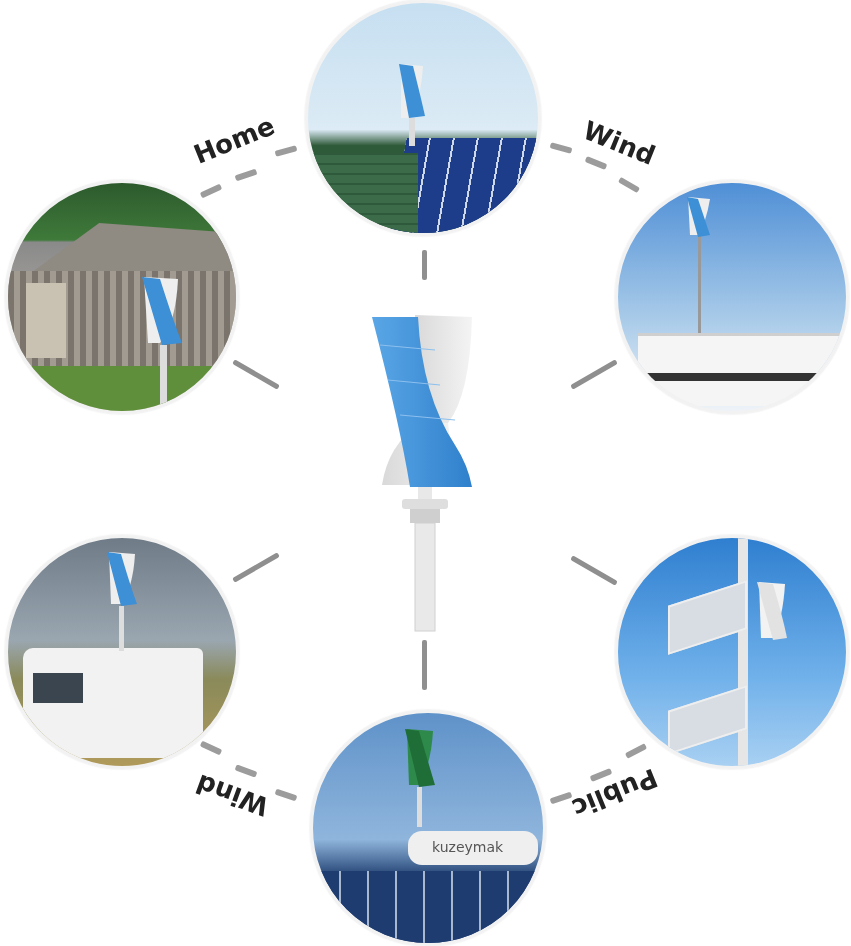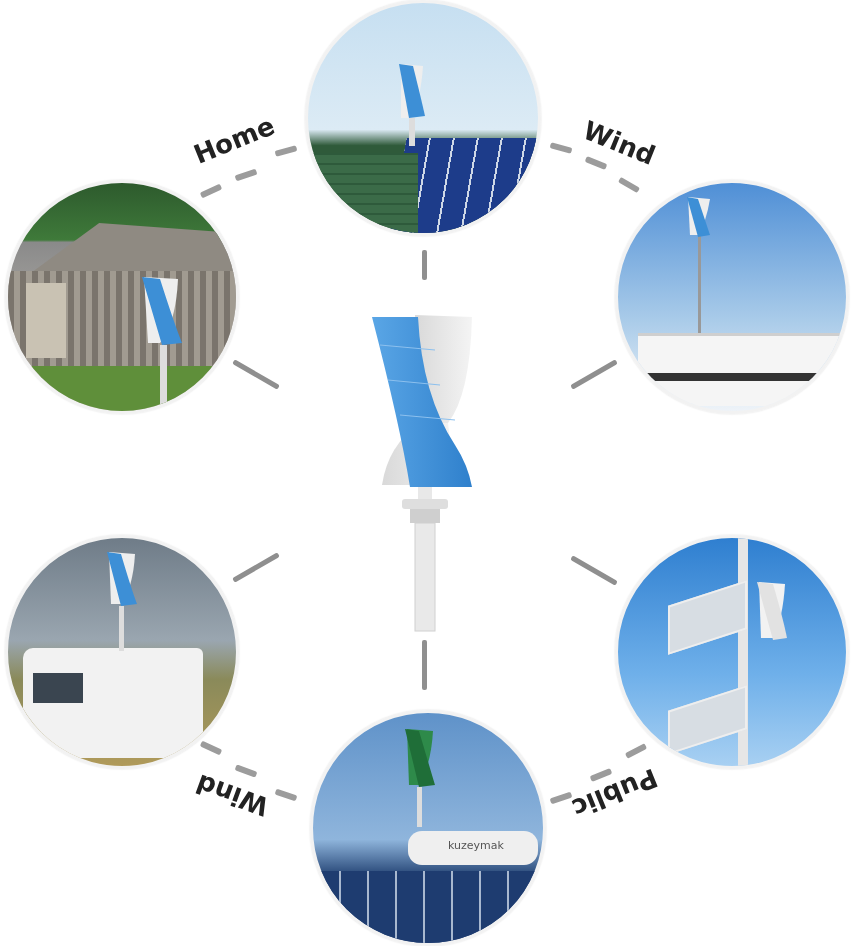--- a/index.html
+++ b/index.html
@@ -89,21 +89,21 @@
   <div style="position:absolute;left:50px;top:55px;width:75px;height:45px;background:#d7dde3;transform:skewY(-18deg);border:2px solid #eee;"></div>
   <div style="position:absolute;left:50px;top:160px;width:75px;height:40px;background:#d7dde3;transform:skewY(-18deg);border:2px solid #eee;"></div>
   <svg style="position:absolute;left:135px;top:40px;" width="40" height="90">
       <path d="M6 4 L32 6 Q30 40 20 60 L8 60 Z" fill="#f2f2f2"></path>
       <path d="M4 4 L20 6 Q30 40 34 60 L20 62 Z" fill="#e2e2e2"></path>
     </svg>
 </div>
 
 <div class="circle" style="left:310px;top:710px;width:230px;height:230px;background:linear-gradient(#5f92c9 0%,#8fb5dc 55%,#2a4a7a 70%,#1e3c70 100%);">
   <div style="position:absolute;left:95px;top:118px;width:130px;height:34px;background:#efefef;border-radius:14px;"></div>
-  <div style="position:absolute;left:135px;top:126px;font-size:11px;color:#555;">kuzeymak</div>
+  <div style="position:absolute;left:119px;top:126px;font-size:14px;color:#555;">kuzeymak</div>
   <div style="position:absolute;left:0;top:158px;width:230px;height:80px;background:repeating-linear-gradient(90deg,#1e3c70 0 26px,#a8b8cf 26px 28px);"></div>
   <svg style="position:absolute;left:88px;top:12px;" width="40" height="110">
       <path d="M6 4 L32 6 Q30 40 18 60 L8 60 Z" fill="#2e8a4a"></path>
       <path d="M4 4 L18 6 Q28 40 34 60 L18 62 Z" fill="#1f6e38"></path>
       <rect x="16" y="62" width="5" height="40" fill="#ddd"></rect>
     </svg>
 </div>
 
 <div class="dash" style="left:200px;top:188px;transform:rotate(-25deg);"></div>
 <div class="dash" style="left:235px;top:172px;transform:rotate(-18deg);"></div>

